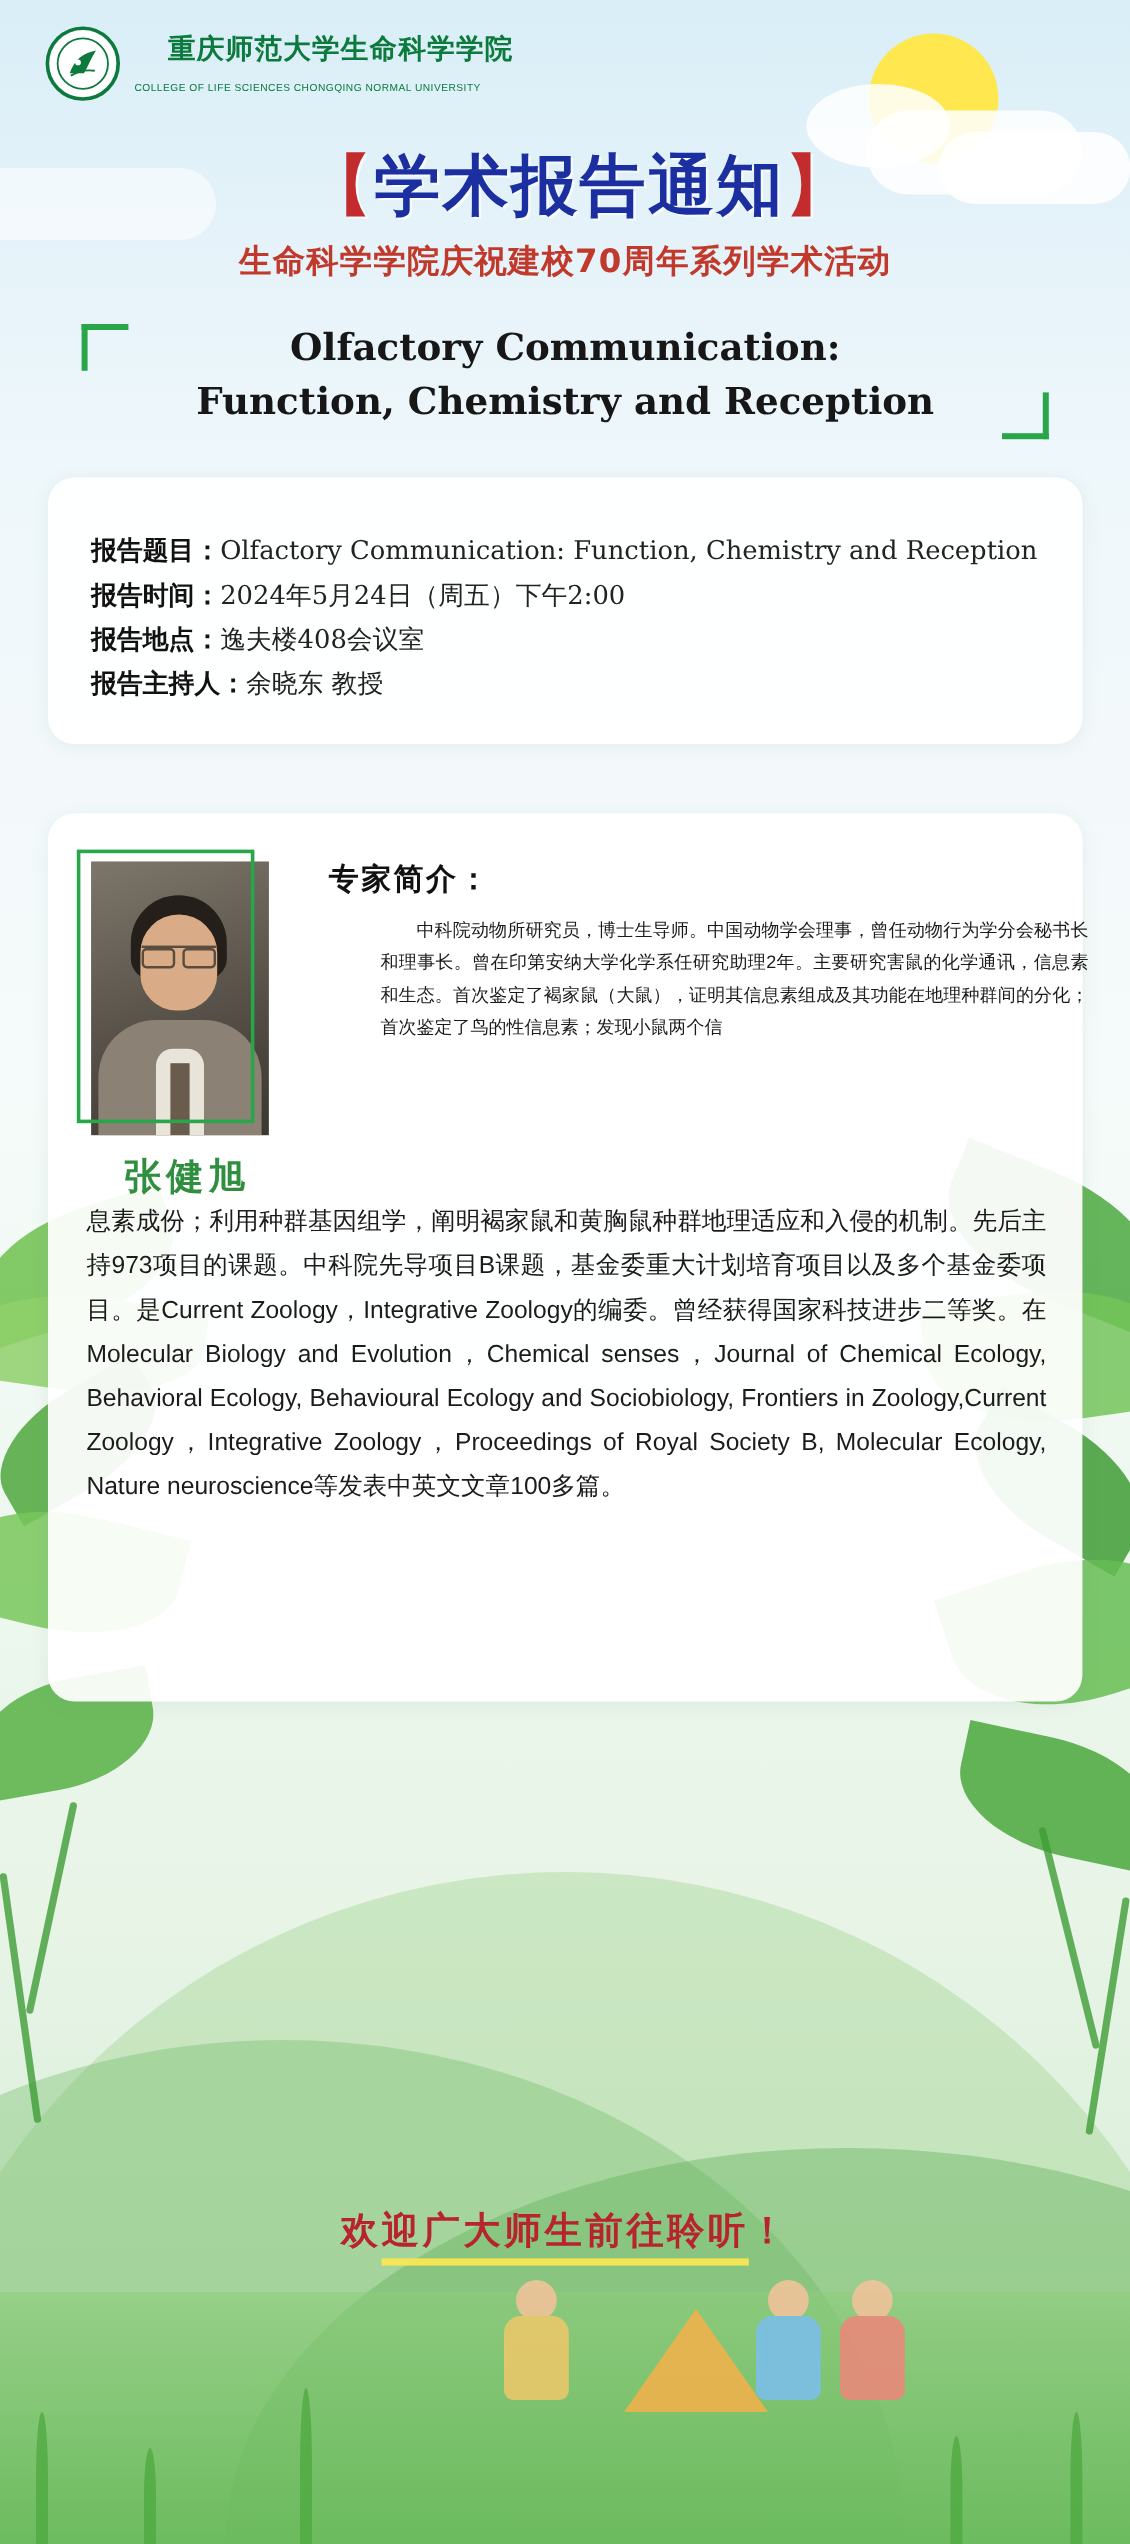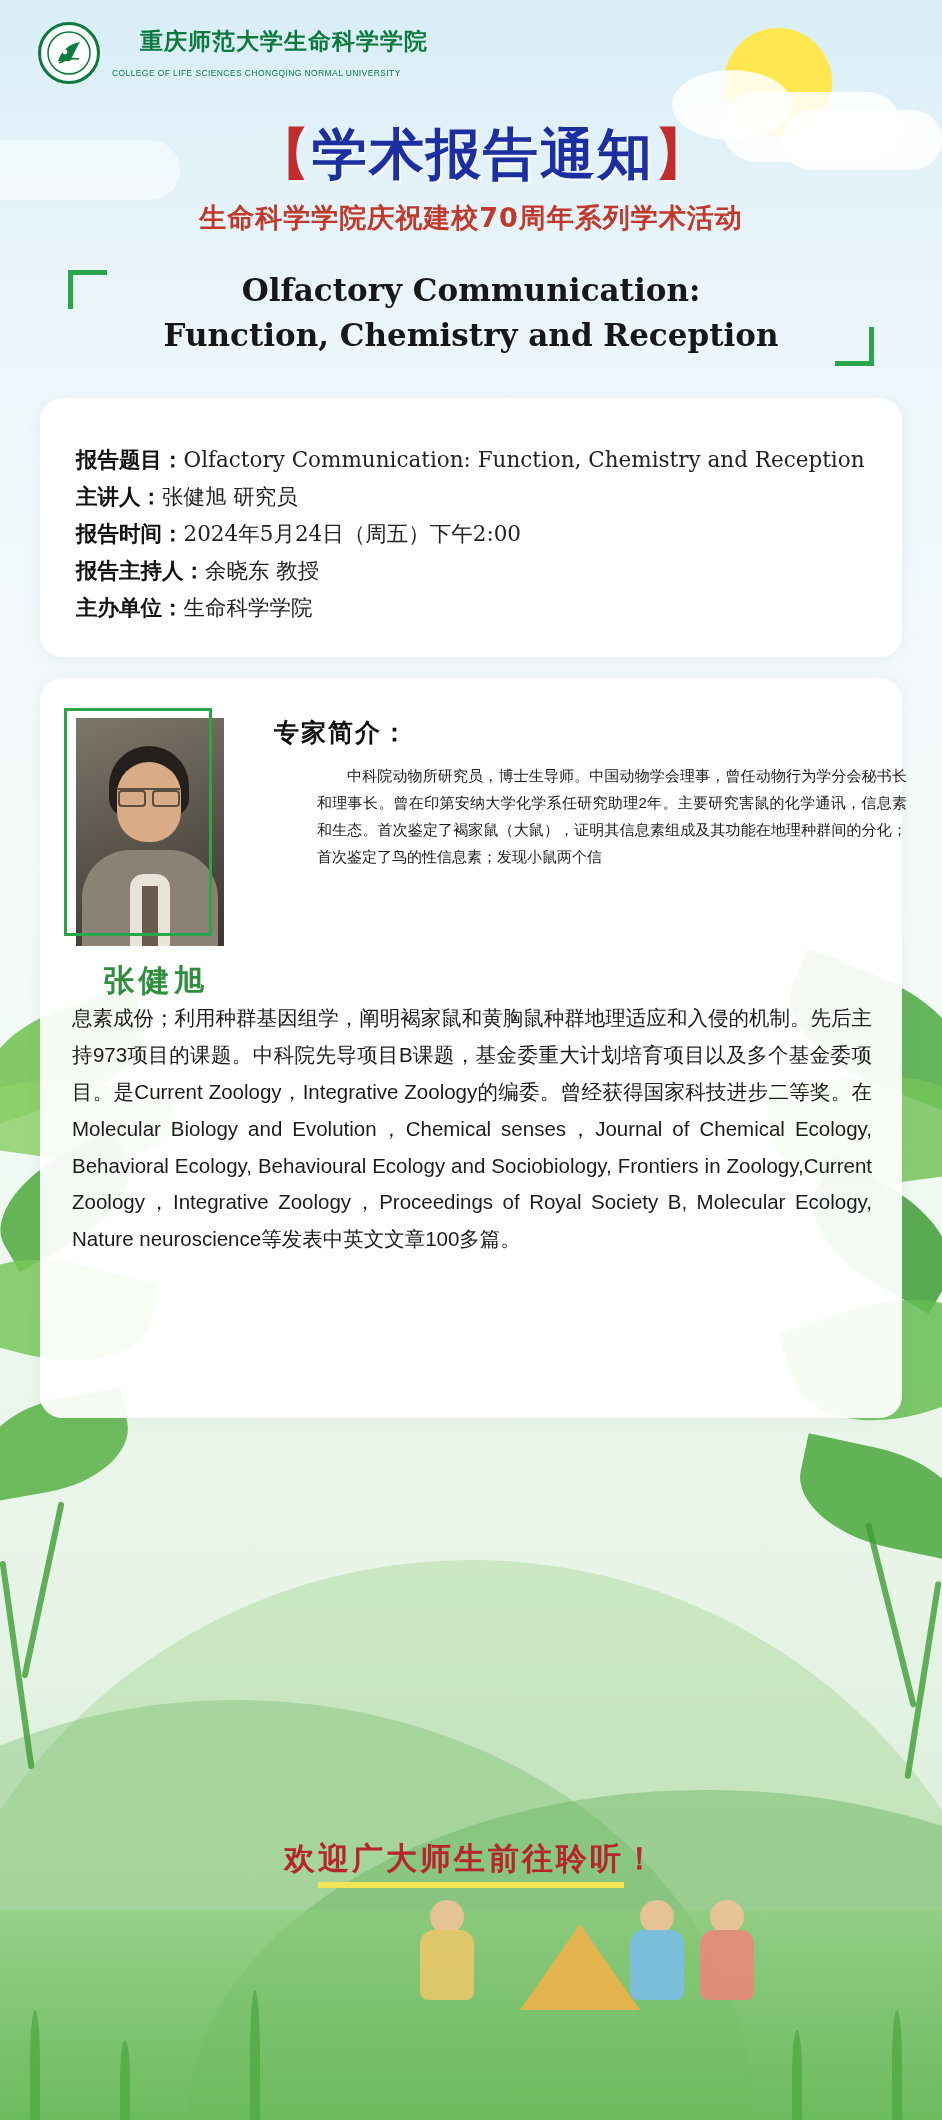--- a/index.html
+++ b/index.html
@@ -504,30 +504,27 @@
       <div class="corner br"></div>
       <div class="eng-title">Olfactory Communication:</div>
       <div class="eng-title">Function, Chemistry and Reception</div>
     </div>
 
     <div class="card card-info">
       <div class="info-line">
         <span class="lbl">报告题目：</span><span>Olfactory Communication: Function, Chemistry and Reception</span>
       </div>
       <div class="info-line">
-        <span class="lbl">主讲人：</span><span>张健旭 研究员</span>
+        <span class="lbl">报告时间：</span><span>2024年5月24日（周五）下午2:00</span>
       </div>
       <div class="info-line">
-        <span class="lbl">报告时间：</span><span>2024年5月24日（周五）下午2:00</span>
+        <span class="lbl">报告地点：</span><span>逸夫楼408会议室</span>
       </div>
       <div class="info-line">
         <span class="lbl">报告主持人：</span><span>余晓东 教授</span>
-      </div>
-      <div class="info-line">
-        <span class="lbl">主办单位：</span><span>生命科学学院</span>
       </div>
     </div>
 
     <div class="card card-bio"></div>
 
     <div class="photo-box">
       <div class="photo">
         <div class="bg"></div>
         <div class="suit"></div>
         <div class="shirt"></div>

